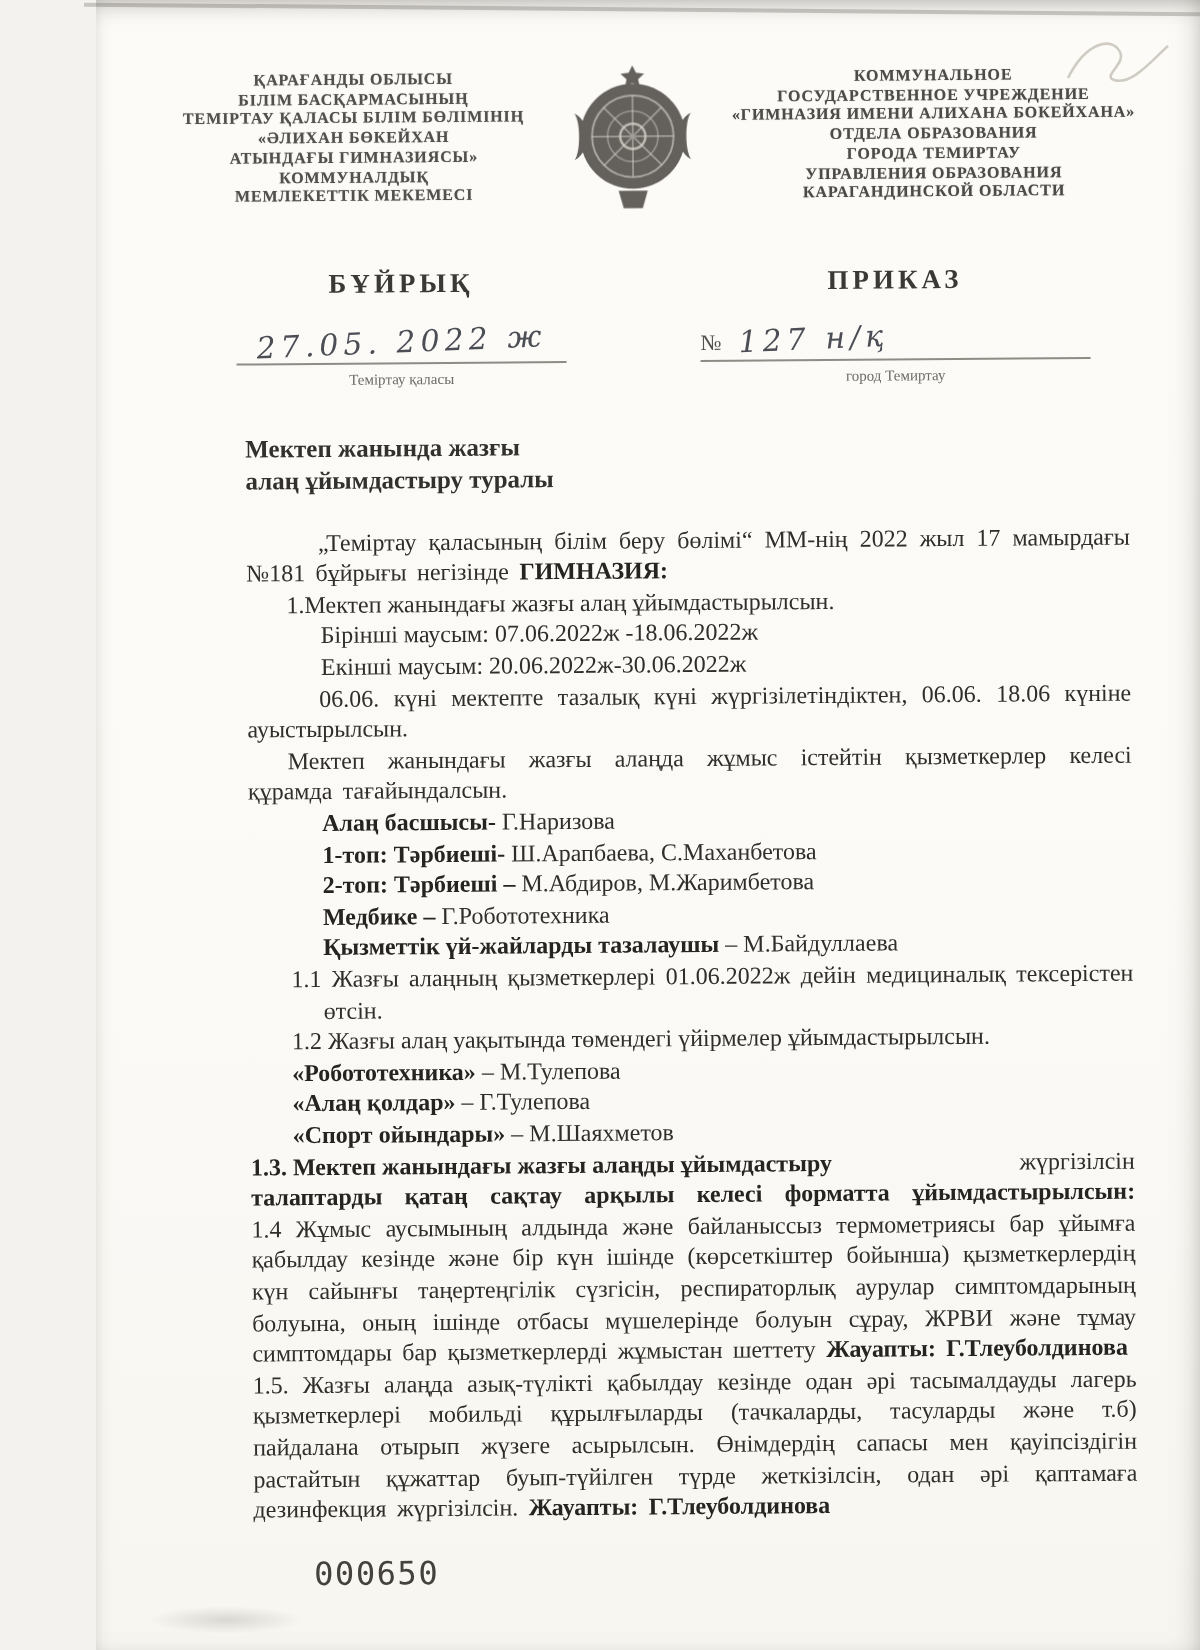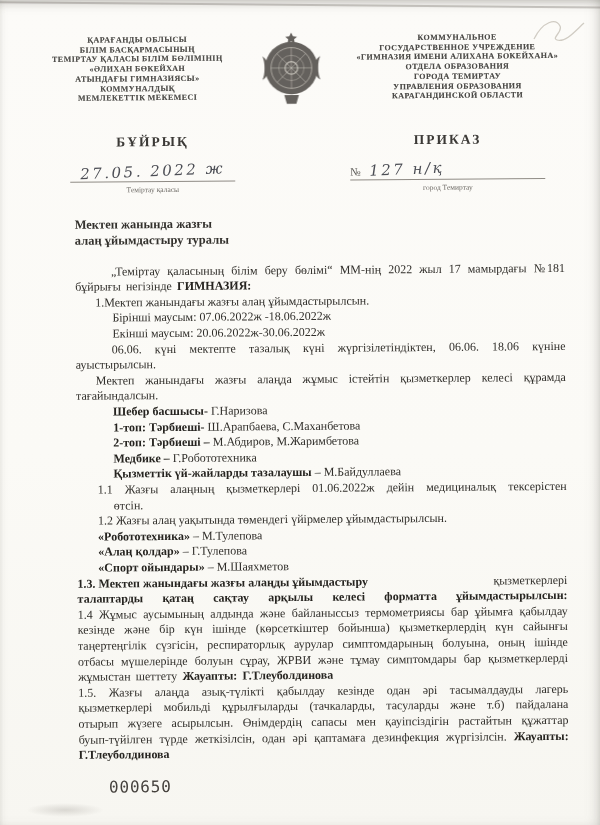--- a/index.html
+++ b/index.html
@@ -4,20 +4,21 @@
 <style>
   html,body{margin:0;padding:0;}
   body{
     width:600px;height:825px;overflow:hidden;position:relative;
     background:#f3f2ee;
     font-family:"Liberation Serif","DejaVu Serif",serif;
   }
   .scan{
     position:absolute;inset:0;
     background:linear-gradient(180deg,#fcfbf8 0%,#fbfaf6 55%,#f7f6f1 100%);
+    margin-left:48px;
   }
   .scan::after{
     content:'';position:absolute;inset:0;pointer-events:none;
     box-shadow:inset -7px 0 16px -10px rgba(110,106,98,.55),
                inset 0 9px 14px -10px rgba(110,106,98,.6),
                inset 5px 0 12px -10px rgba(110,106,98,.35);
   }
   .edge-top{
     position:absolute;top:4px;left:-6px;width:615px;height:2px;
     background:#a6a29c;opacity:.55;transform:rotate(.5deg);
@@ -153,38 +154,38 @@
     </div>
 
     <div class="doc-body">
       <p class="ind36 wide"><span>„Теміртау қаласының білім беру бөлімі“ ММ-нің 2022 жыл 17 мамырдағы №181 бұйрығы негізінде </span><b>ГИМНАЗИЯ:</b></p>
       <p class="ind20" style="text-align:left;">1.Мектеп жанындағы жазғы алаң ұйымдастырылсын.</p>
       <p class="off37">Бірінші маусым: 07.06.2022ж -18.06.2022ж</p>
       <p class="off37">Екінші маусым: 20.06.2022ж-30.06.2022ж</p>
       <p class="ind36 wide">06.06. күні мектепте тазалық күні жүргізілетіндіктен, 06.06. 18.06 күніне ауыстырылсын.</p>
       <p class="ind20 wide">Мектеп жанындағы жазғы алаңда жұмыс істейтін қызметкерлер келесі құрамда тағайындалсын.</p>
 
-      <p class="off37"><b>Шебер басшысы-</b><span> Г.Наризова</span></p>
+      <p class="off37"><b>Алаң басшысы-</b><span> Г.Наризова</span></p>
       <p class="off37"><b>1-топ: Тәрбиеші-</b><span> Ш.Арапбаева, С.Маханбетова</span></p>
       <p class="off37"><b>2-топ: Тәрбиеші –</b><span> М.Абдиров, М.Жаримбетова</span></p>
       <p class="off37"><b>Медбике –</b><span> Г.Робототехника</span></p>
       <p class="off37"><b>Қызметтік үй-жайларды тазалаушы</b><span> – М.Байдуллаева</span></p>
 
       <p class="off21 stretch" style="text-align:justify !important;">1.1 Жазғы алаңның қызметкерлері 01.06.2022ж дейін медициналық тексерістен</p>
       <p class="off37">өтсін.</p>
       <p class="off21">1.2 Жазғы алаң уақытында төмендегі үйірмелер ұйымдастырылсын.</p>
 
       <p class="off21"><b>«Робототехника»</b><span> – М.Тулепова</span></p>
       <p class="off21"><b>«Алаң қолдар»</b><span> – Г.Тулепова</span></p>
       <p class="off21"><b>«Спорт ойындары»</b><span> – М.Шаяхметов</span></p>
 
       <p>
         <span class="row-spread">
             <b>1.3. Мектеп жанындағы жазғы алаңды ұйымдастыру</b>
-            <span>қызметкерлері</span>
+            <span>жүргізілсін</span>
           </span>
         <b class="stretch" style="display:block;">талаптарды қатаң сақтау арқылы келесі форматта ұйымдастырылсын:</b>
       </p>
 
       <p class="wide"><span>1.4 Жұмыс аусымының алдында және байланыссыз термометриясы бар ұйымға қабылдау кезінде және бір күн ішінде (көрсеткіштер бойынша) қызметкерлердің күн сайынғы таңертеңгілік сүзгісін, респираторлық аурулар симптомдарының болуына, оның ішінде отбасы мүшелерінде болуын сұрау, ЖРВИ және тұмау симптомдары бар қызметкерлерді жұмыстан шеттету </span><b>Жауапты: Г.Тлеуболдинова</b></p>
       <p class="wide"><span>1.5. Жазғы алаңда азық-түлікті қабылдау кезінде одан әрі тасымалдауды лагерь қызметкерлері мобильді құрылғыларды (тачкаларды, тасуларды және т.б) пайдалана отырып жүзеге асырылсын. Өнімдердің сапасы мен қауіпсіздігін растайтын құжаттар буып-түйілген түрде жеткізілсін, одан әрі қаптамаға дезинфекция жүргізілсін. </span><b>Жауапты: Г.Тлеуболдинова</b></p>
     </div>
 
     <div class="form-number">000650</div>
   </div>

